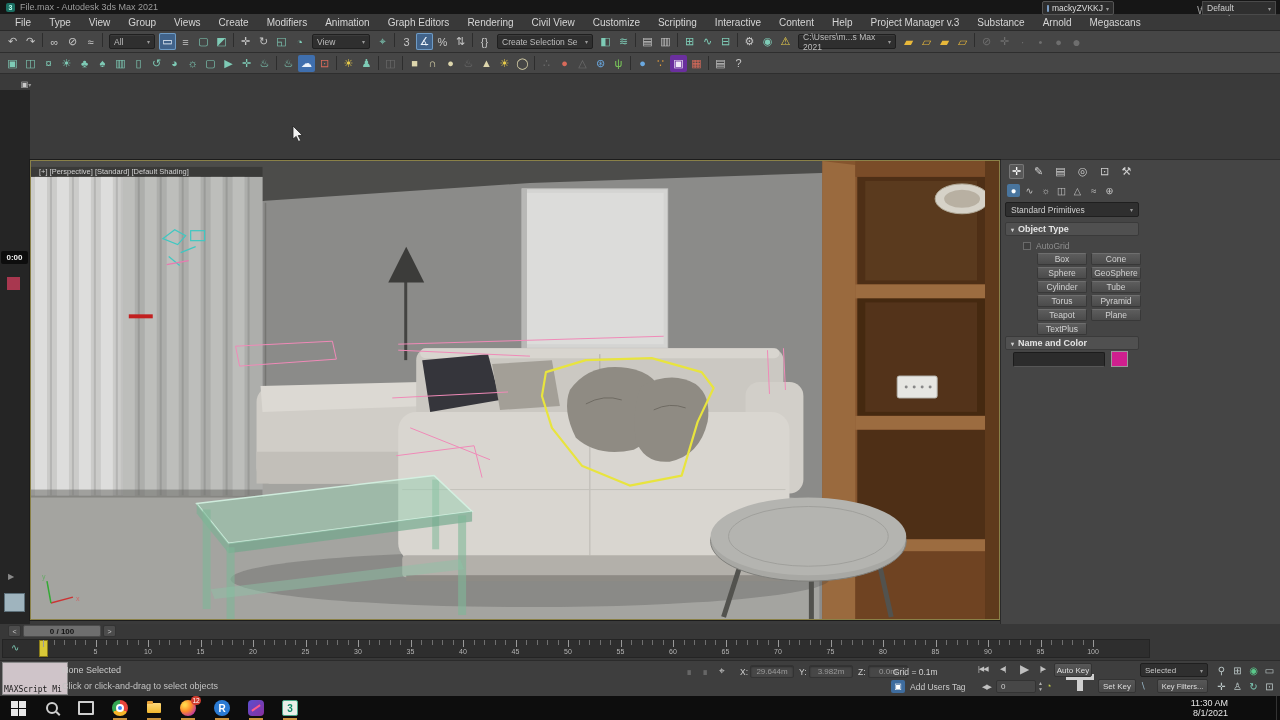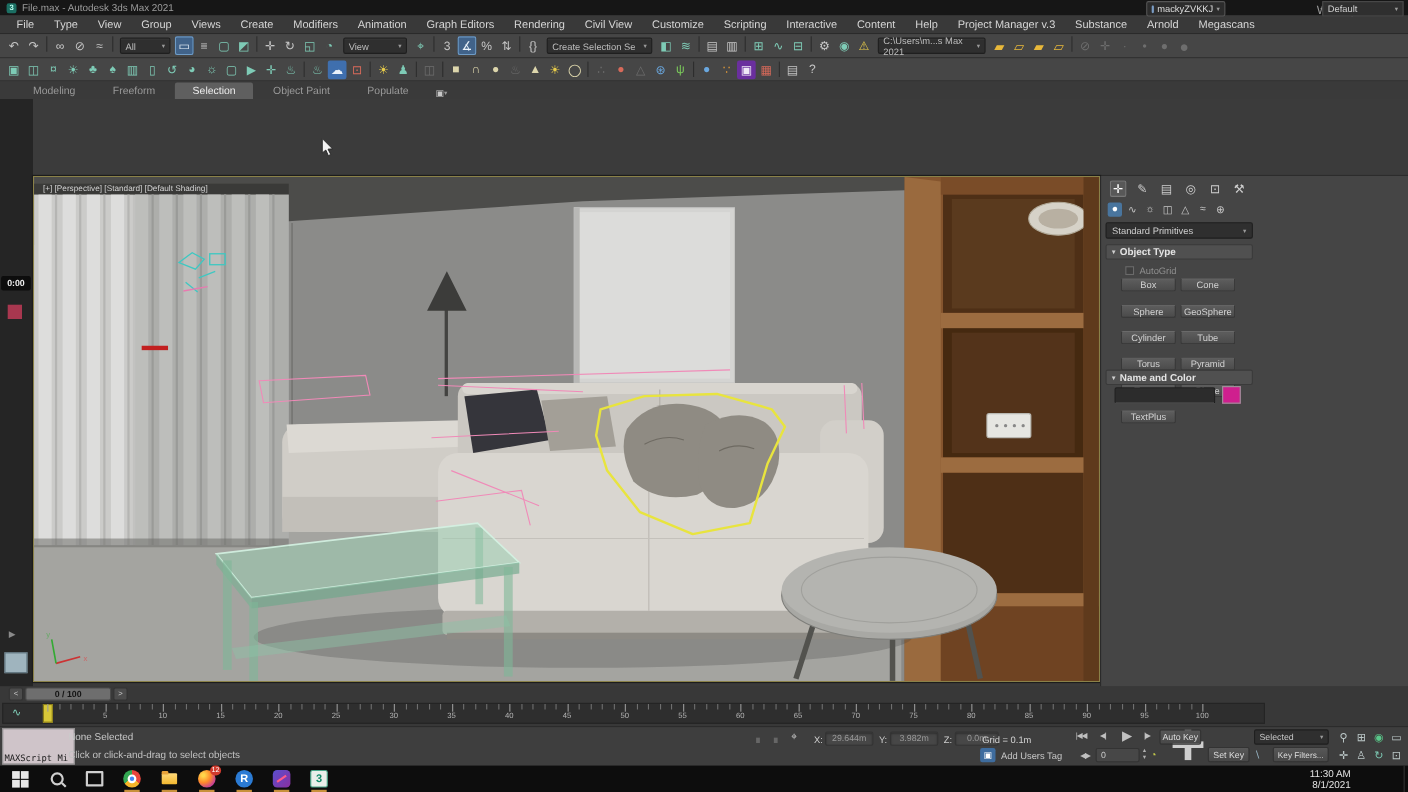--- a/index.html
+++ b/index.html
@@ -75,21 +75,21 @@
   .pcats span.active{background:#49759e;color:#fff}
   .pdrop{position:absolute;left:4px;top:42px;width:134px;height:15px;background:#2f2f2f;border:1px solid #1f1f1f;border-radius:2px;display:flex;align-items:center;padding:0 5px;font-size:8.5px;color:#cfcfcf}
   .pdrop::after{content:"▾";margin-left:auto;font-size:6px;color:#9a9a9a}
   .rollout{position:absolute;left:4px;width:134px;height:14px;background:#505050;border:1px solid #3a3a3a;border-radius:2px;display:flex;align-items:center;gap:4px;padding:0 5px;color:#e4e4e4;font-size:9px;font-weight:bold}
   .rollout::before{content:"▾";font-size:6px;color:#cfcfcf}
   .ro-objtype{top:62px}
   .ro-namecolor{top:176px}
   .autogrid{position:absolute;left:22px;top:81px;display:flex;align-items:center;gap:5px}
   .autogrid .cb{width:8px;height:8px;background:#3f3f3f;border:1px solid #6a6a6a}
   .autogrid b{font-size:8.5px;color:#8f8f8f;font-weight:normal}
-  .pbtn-grid{position:absolute;left:18px;top:93px;width:106px;display:flex;flex-wrap:wrap;gap:12px 4px}
+  .pbtn-grid{position:absolute;left:36px;top:93px;width:106px;display:flex;flex-wrap:wrap;gap:2px 4px}
   .pbtn{width:50px;height:12px;background:linear-gradient(#5d5d5d,#4b4b4b);border:1px solid #383838;border-top-color:#6e6e6e;border-radius:2px;color:#d2d2d2;font-size:8.5px;display:flex;align-items:center;justify-content:center}
   .name-field{position:absolute;left:12px;top:192px;width:92px;height:15px;background:#2c2c2c;border:1px solid #1c1c1c;border-bottom-color:#565656;border-radius:2px}
   .color-swatch{position:absolute;left:110px;top:191px;width:17px;height:16px;border:1px solid #999}
 
   
   .timeline{left:0;top:624px;width:1280px;height:36px;background:#383838}
   .fnav-btn{position:absolute;top:1px;width:13px;height:12px;background:#4c4c4c;border:1px solid #333;border-radius:2px;color:#c8c8c8;font-size:7px;display:flex;align-items:center;justify-content:center}
   .fnav-prev{left:8px}.fnav-next{left:103px}
   .frame-box{position:absolute;left:23px;top:1px;width:78px;height:12px;background:#6e6e6e;border:1px solid #4a4a4a;border-radius:2px;color:#141414;font-size:8px;font-weight:bold;display:flex;align-items:center;justify-content:center}
   .ruler{position:absolute;left:2px;top:15px;width:1148px;height:19px;background:#2e2e2e;border:1px solid #242424}
@@ -327,27 +327,20 @@
     <span class="icon16 blue">●</span>
     <span class="icon16 multi">∵</span>
     <span class="icon16 purple">▣</span>
     <span class="icon16 red">▦</span>
     <span class="icon16 sep"></span>
     <span class="icon16">▤</span>
     <span class="icon16">?</span>
   </div>
 
 <div class="abs ribbontabs">
-  <span style="display:flex;gap:2px">
-      <span class="rtab">Modeling</span>
-      <span class="rtab">Freeform</span>
-      <span class="rtab active">Selection</span>
-      <span class="rtab">Object Paint</span>
-      <span class="rtab">Populate</span>
-    </span>
   <span class="rtab-ovf"></span>
 </div>
 <div class="abs ribbonbody"></div>
 
 <svg class="abs cursor-arrow" viewBox="0 0 12 18">
   <polygon points="1,0 1,13 4.2,10.4 6.5,15.5 8.7,14.4 6.2,9.6 10.3,9.3" fill="#f2f2f2" stroke="#222" stroke-width="0.8"></polygon>
 </svg>
 
 <div class="abs leftstrip">
   <span class="rec-timer">0:00</span>

